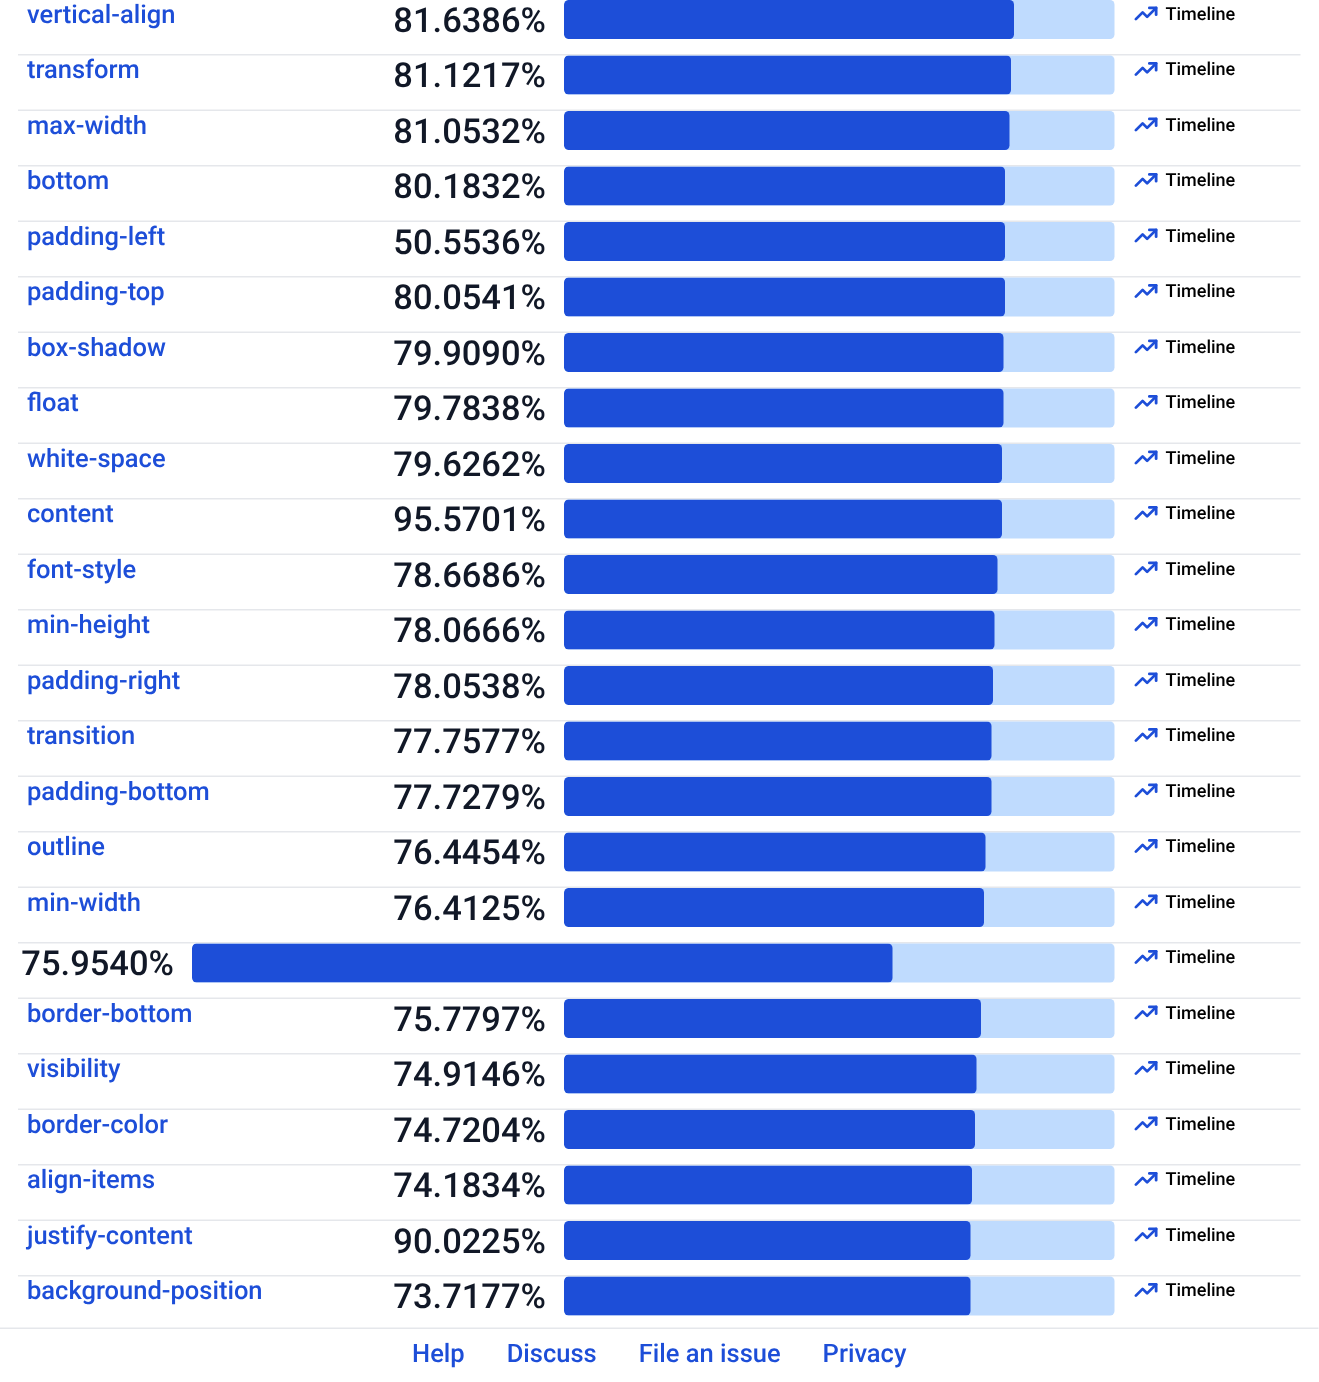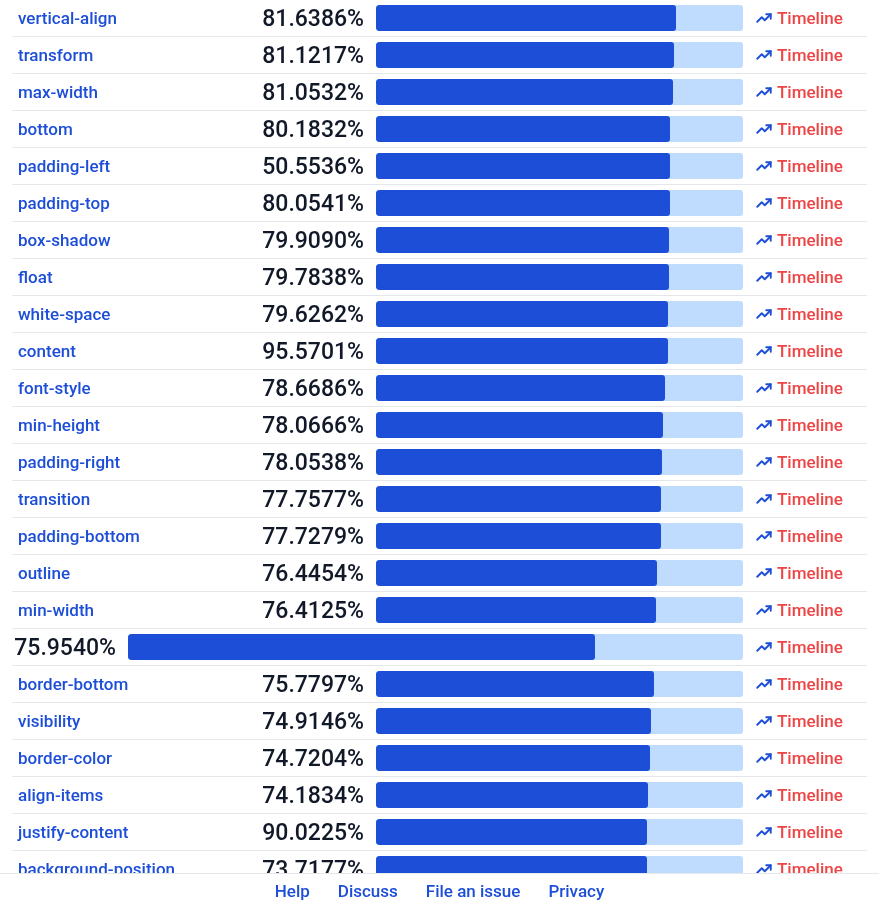--- a/index.html
+++ b/index.html
@@ -8,21 +8,21 @@
     width: 879px;
     color: #111827;
     padding-top: 0px;
   }
   .table-wrap {
     width: 100%;
     padding: 0 12px;
   }
   .row {
     display: flex;
-    align-items: center;
+    align-items: flex-start;
     border-bottom: 1px solid #E5E7EB;
     height: 37px;
     gap: 12px;
   }
   .row:first-child {
     border-top: none;
   }
   .cell-name {
     flex: 0 0 236px;
     padding-left: 6px;
@@ -58,37 +58,37 @@
     border-radius: 3px;
   }
   .cell-timeline {
     flex: 0 0 112px;
     display: flex;
     align-items: center;
     justify-content: flex-start;
     gap: 4px;
   }
   .cell-timeline a {
-    color: #ef4444;
+    color: #000000;
     font-weight: 500;
-    font-size: 17px;
+    font-size: 12px;
     text-decoration: none;
     display: inline-flex;
     align-items: center;
     gap: 4px;
   }
   .tl-icon {
     width: 18px; height: 18px;
     display: inline-block;
     stroke: #1D4ED8;
     fill: none;
   }
   .footer {
     position: fixed;
-    left: 0; right: 0; bottom: 12px;
+    left: 0; right: 0; bottom: 0;
     width: 879px;
     background: #fff;
     border-top: 1px solid #E5E7EB;
     display: flex;
     justify-content: center;
     gap: 28px;
     padding: 7px 0 8px 0;
     z-index: 10;
   }
   .footer a {

